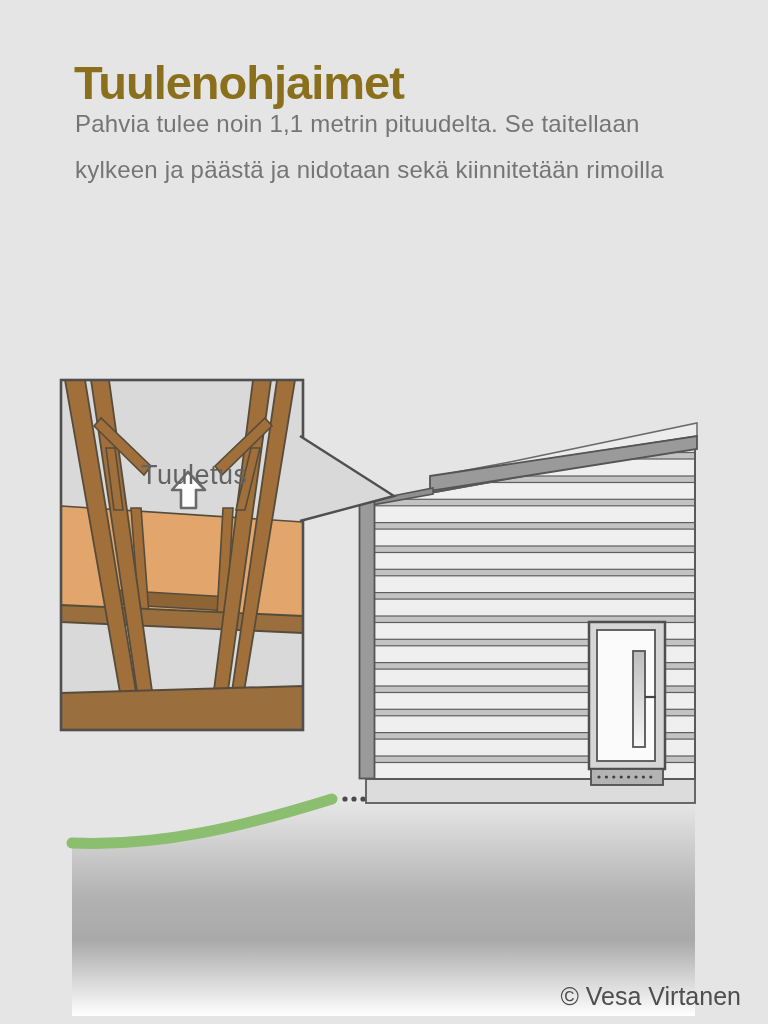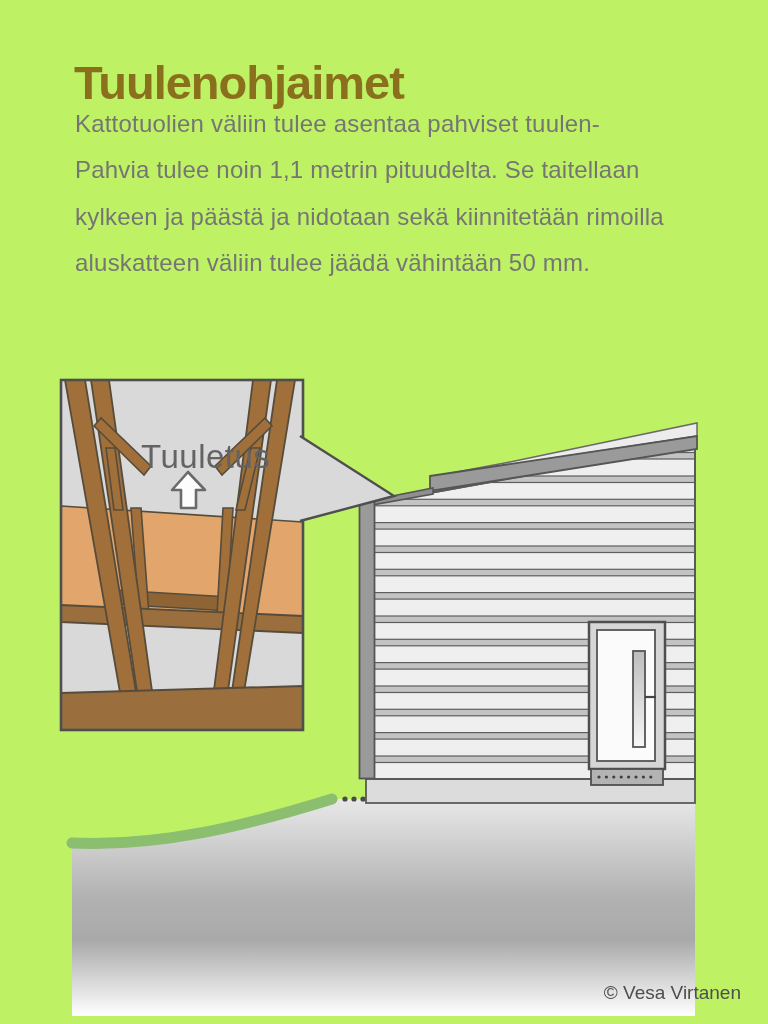--- a/index.html
+++ b/index.html
@@ -1,43 +1,43 @@
 <!DOCTYPE html>
 <html><head>
 <meta charset="utf-8">
 <style>
   html,body{margin:0;padding:0;}
   .page{
     position:relative;
     width:768px;height:1024px;
-    background:#bef264;
+    background:#e5e5e5;
     overflow:hidden;
     font-family:"Liberation Sans", sans-serif;
   }
   .page-title{
     position:absolute;left:74px;top:24px;
     font-size:47px;font-weight:bold;letter-spacing:-1px;
     color:#8a701d;
   }
   .intro{
     position:absolute;left:75px;top:101px;width:665px;
     font-size:24px;color:#757575;
   }
   .intro .line{
     height:46.4px;line-height:46.4px;white-space:nowrap;
     letter-spacing:0.2px;
   }
   .figure-svg{position:absolute;left:0;top:0;}
   .inset-label{
-    position:absolute;left:141px;top:438px;
-    font-size:33px;color:#636363;letter-spacing:0.5px;
+    position:absolute;left:141px;top:460px;
+    font-size:27px;color:#636363;letter-spacing:0.5px;
   }
   .copyright{
     position:absolute;right:27px;top:982px;
-    font-size:19px;color:#4e4e4e;
+    font-size:25px;color:#4e4e4e;
   }
 </style>
 </head>
 <body>
 
 <div class="page">
 
   <svg class="figure-svg" width="768" height="1024" viewBox="0 0 768 1024">
     <defs>
       <linearGradient id="gndGrad" x1="0" y1="799" x2="0" y2="1016" gradientUnits="userSpaceOnUse">
@@ -150,23 +150,21 @@
       <rect x="61" y="380" width="242" height="350" fill="none" stroke="#4f4f4f" stroke-width="2.6"></rect>
 
       <polygon points="300,436 394,496 300,521" fill="#d9d9d9"></polygon>
       <polyline points="300,436 394,496 300,521" fill="none" stroke="#4f4f4f" stroke-width="2.4"></polyline>
     </g>
   </svg>
 
   <h1 class="page-title">Tuulenohjaimet</h1>
 
   <div class="intro">
-    <div class="line">Kattotuolien väliin tulee asentaa pahviset tuulen-</div>
     <div class="line">Pahvia tulee noin 1,1 metrin pituudelta. Se taitellaan</div>
     <div class="line">kylkeen ja päästä ja nidotaan sekä kiinnitetään rimoilla</div>
-    <div class="line">aluskatteen väliin tulee jäädä vähintään 50 mm.</div>
   </div>
 
   <div class="inset-label">Tuuletus</div>
 
   <div class="copyright">© Vesa Virtanen</div>
 
 </div>
 
 </body></html>

